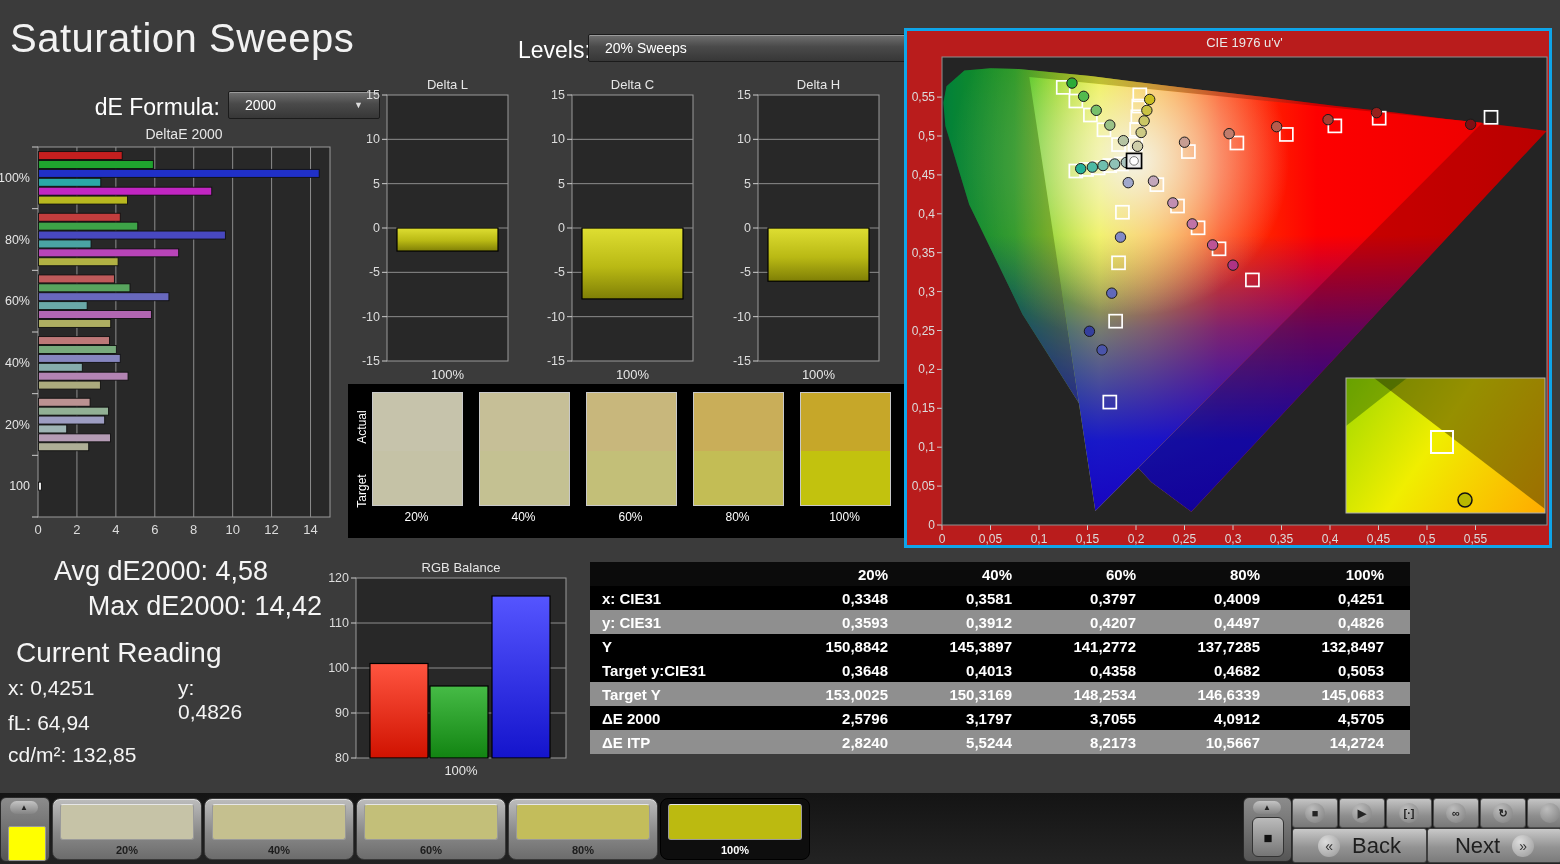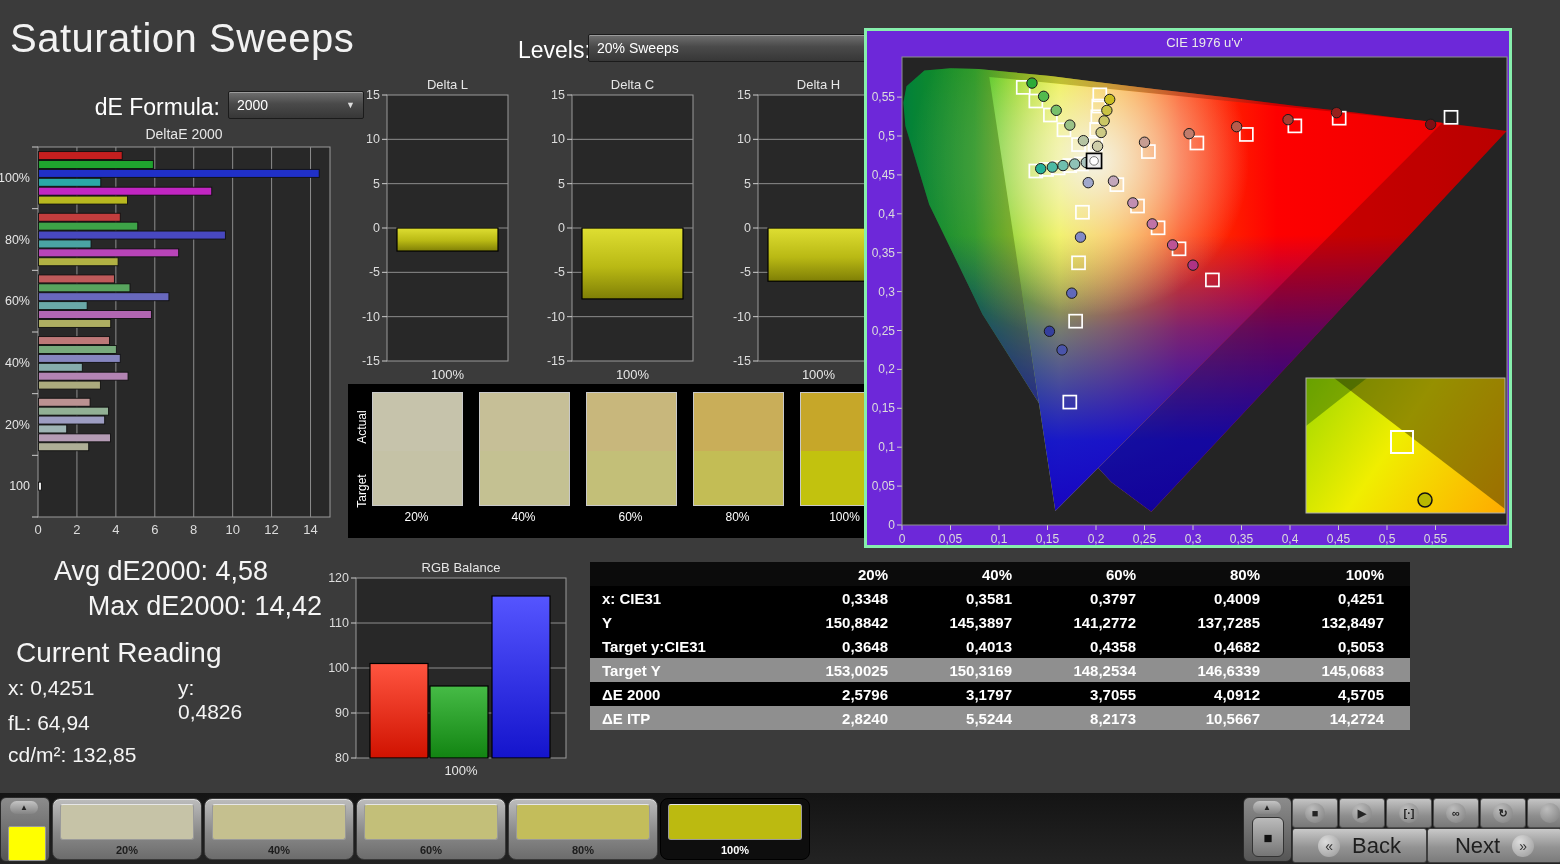--- a/index.html
+++ b/index.html
@@ -6,42 +6,42 @@
   body{width:1560px;height:864px;background:#3b3b3b;position:relative;overflow:hidden;
        font-family:"Liberation Sans",sans-serif;color:#eee}
   .abs{position:absolute}
   svg{font-family:"Liberation Sans",sans-serif;display:block;overflow:visible}
 
   #page-title{left:10px;top:16px;font-size:40px;color:#f2f2f2;font-weight:400;letter-spacing:.5px}
 
   .ctl-label{font-size:23px;color:#fff}
   .dropdown{background:linear-gradient(#707070,#4a4a4a 45%,#373737);border:1px solid #1b1b1b;
             border-radius:2px;display:flex;align-items:center;justify-content:space-between;
-            padding:0 8px;color:#fff;font-size:14px;box-shadow:inset 0 1px 0 #9a9a9a;cursor:default}
+            padding:0 16px;color:#fff;font-size:14px;box-shadow:inset 0 1px 0 #9a9a9a;cursor:default}
   .dd-arrow{font-size:9px;color:#ddd}
 
   #de-formula-label{left:38px;top:94px;width:182px;text-align:right}
   #de-formula-dd{left:228px;top:91px;width:118px;height:26px}
   #levels-label{left:518px;top:37px}
   #levels-dd{left:588px;top:34px;width:315px;height:26px}
 
   #svg-deltae{left:0;top:126px}
   #svg-dl{left:355px;top:78px}
   #svg-dc{left:540px;top:78px}
   #svg-dh{left:726px;top:78px}
   #svg-rgb{left:318px;top:560px}
 
   #swatch-strip{left:348px;top:384px;width:557px;height:154px;background:#000}
   .rot-label{position:absolute;left:-14px;width:56px;text-align:center;font-size:12px;color:#fff;
              transform:rotate(-90deg)}
   .strip-swatch{position:absolute;top:8px;width:89px;height:112px;border:1px solid #c9c9c9}
   .strip-half{position:absolute;left:0;width:100%}
   .strip-label{position:absolute;top:126px;width:89px;text-align:center;font-size:12px;color:#fff}
 
-  #cie-panel{left:864px;top:28px;width:642px;height:514px;border:3px solid #86efac;background:#6d28d9}
+  #cie-panel{left:904px;top:28px;width:642px;height:514px;border:3px solid #0ea5e9;background:#b91c1c}
 
   .stat{color:#f5f5f5}
   #stat-avg{left:0;top:556px;width:322px;text-align:center;font-size:27px}
   #stat-max{left:0;top:591px;width:322px;text-align:right;font-size:27px}
   #stat-current{left:16px;top:637px;font-size:28px}
   #stat-xy{left:8px;top:676px;font-size:21px}
   #stat-xy .yval{position:absolute;left:170px}
   #stat-fl{left:8px;top:711px;font-size:21px}
   #stat-cd{left:8px;top:743px;font-size:21px}
 
@@ -519,20 +519,28 @@
       </thead>
       <tbody>
         <tr class="row-dark">
           <td class="lbl">x: CIE31</td>
           <td class="val">0,3348</td>
           <td class="val">0,3581</td>
           <td class="val">0,3797</td>
           <td class="val">0,4009</td>
           <td class="val">0,4251</td>
         </tr>
+        <tr class="row-light">
+          <td class="lbl">y: CIE31</td>
+          <td class="val">0,3593</td>
+          <td class="val">0,3912</td>
+          <td class="val">0,4207</td>
+          <td class="val">0,4497</td>
+          <td class="val">0,4826</td>
+        </tr>
         <tr class="row-dark">
           <td class="lbl">Y</td>
           <td class="val">150,8842</td>
           <td class="val">145,3897</td>
           <td class="val">141,2772</td>
           <td class="val">137,7285</td>
           <td class="val">132,8497</td>
         </tr>
         <tr class="row-dark">
           <td class="lbl">Target y:CIE31</td>

